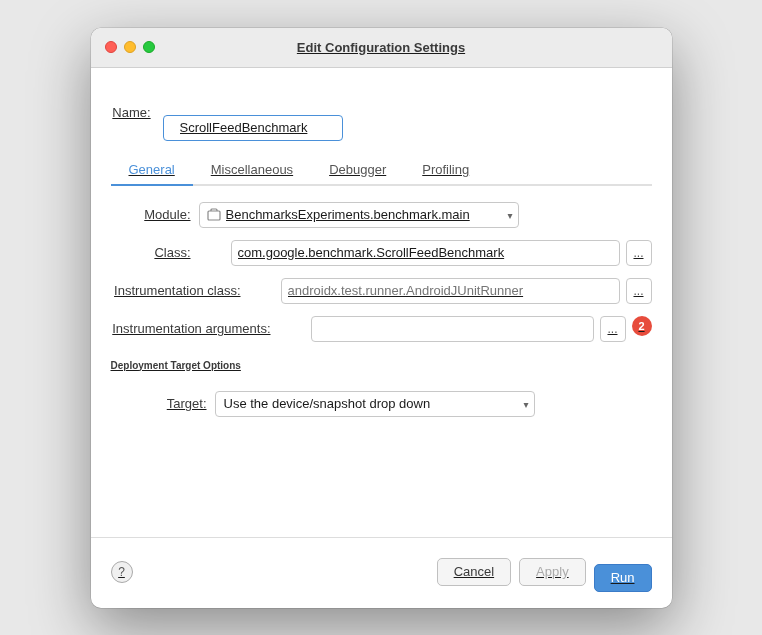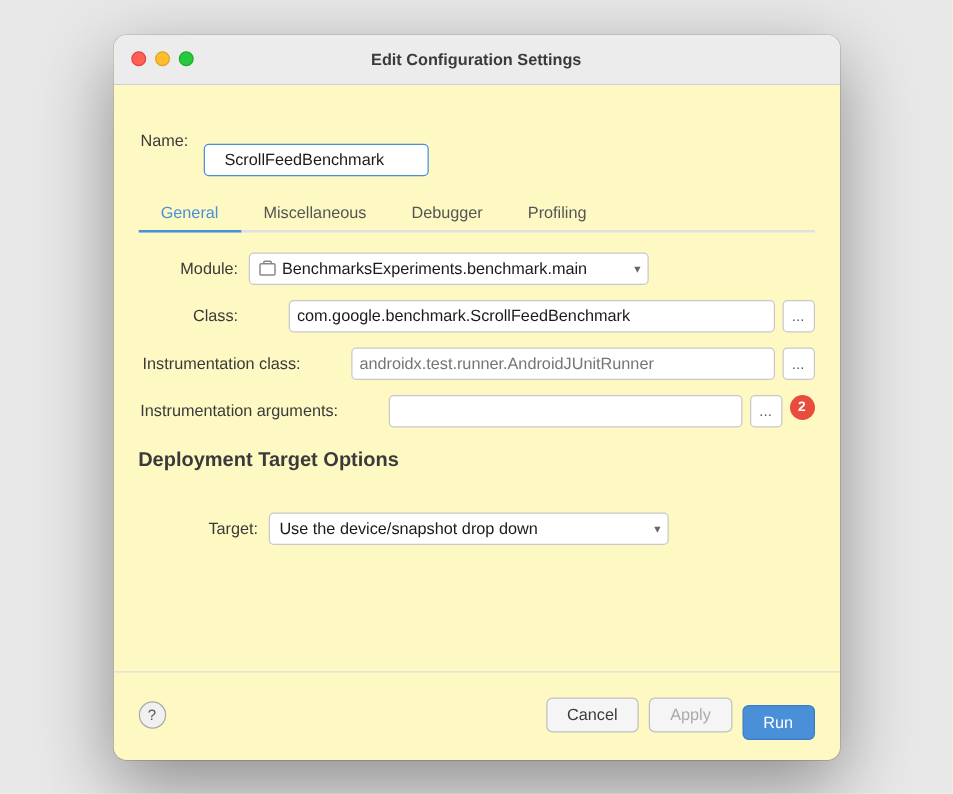--- a/index.html
+++ b/index.html
@@ -8,28 +8,29 @@
       display: flex;
       align-items: center;
       justify-content: center;
       width: 762px;
       height: 635px;
       font-family: -apple-system, BlinkMacSystemFont, 'Helvetica Neue', Arial, sans-serif;
       font-size: 13px;
       color: #1a1a1a;
     }
     .window {
-      background: #fef9c3;
+      background: #ffffff;
       border-radius: 10px;
       box-shadow: 0 20px 60px rgba(0,0,0,0.4), 0 0 0 0.5px rgba(0,0,0,0.2);
       width: 581px;
       min-height: 580px;
       display: flex;
       flex-direction: column;
       overflow: hidden;
+      text-decoration: underline;
     }
     .titlebar {
       background: #ececec;
       border-bottom: 1px solid #d0d0d0;
       border-radius: 10px 10px 0 0;
       padding: 12px 16px;
       display: flex;
       align-items: center;
       justify-content: center;
       position: relative;
@@ -235,25 +236,25 @@
       border-radius: 50%;
       background: #e74c3c;
       color: white;
       font-size: 11px;
       font-weight: 600;
       display: flex;
       align-items: center;
       justify-content: center;
     }
     .section-header {
-      font-size: 16px;
+      font-size: 10px;
       font-weight: 600;
       color: #3a3a3a;
       margin-top: 6px;
-      margin-bottom: 20px;
+      margin-bottom: 8px;
     }
     .target-select-wrapper {
       position: relative;
     }
     .target-select {
       appearance: none;
       background: white;
       border: 1px solid #c8c8c8;
       border-radius: 4px;
       padding: 3px 24px 3px 8px;

